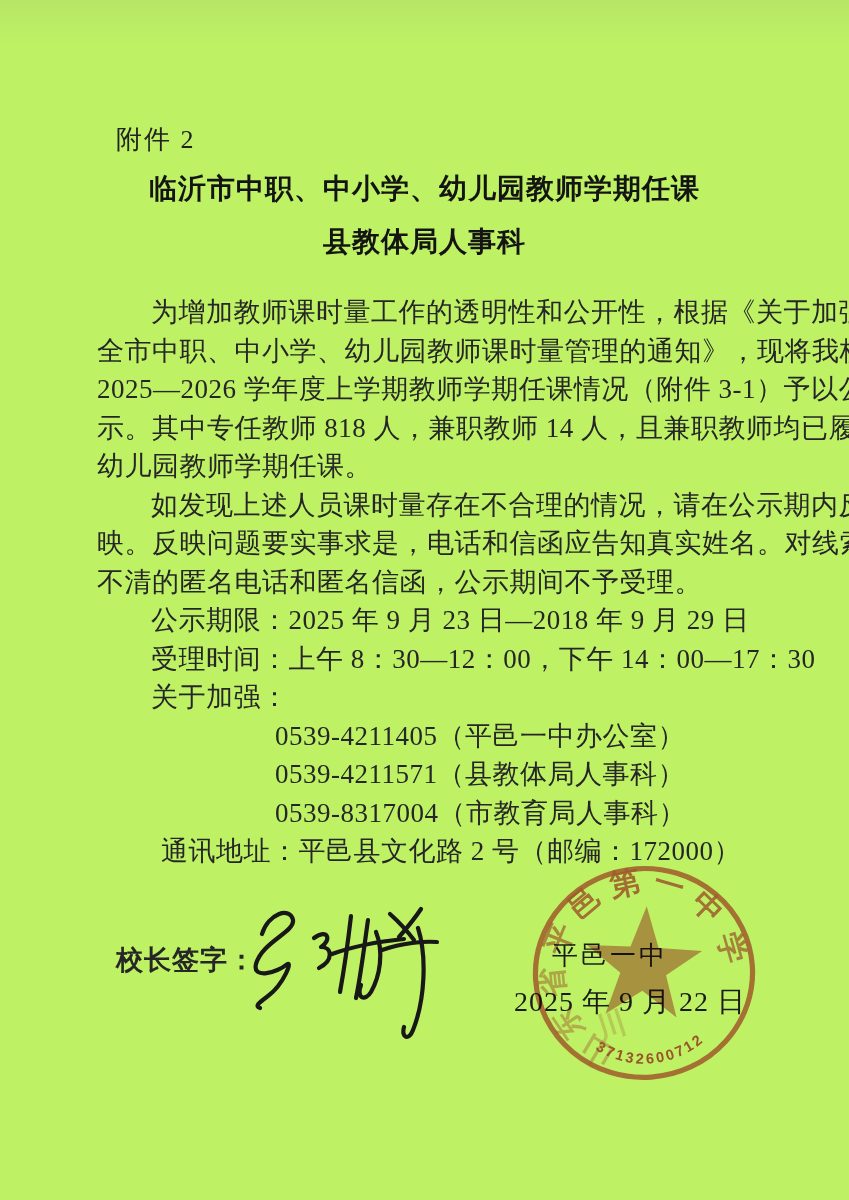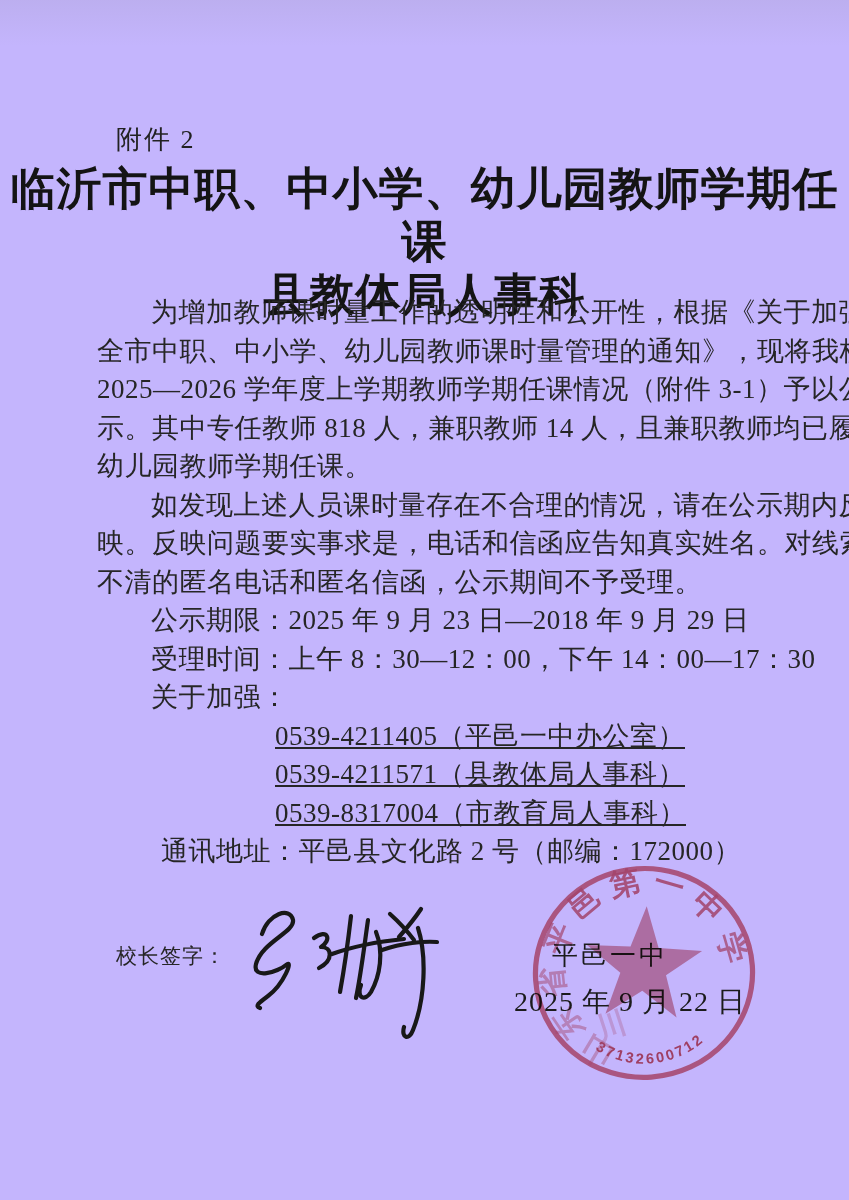--- a/index.html
+++ b/index.html
@@ -1,45 +1,45 @@
 <!DOCTYPE html>
 <html><head>
 <meta charset="utf-8">
 <style>
   html,body { margin:0; padding:0; background:#dedede; }
   .page {
     position:relative; width:849px; height:1200px; margin:0 auto;
-    background:#c4b5fd; overflow:hidden;
+    background:#bef264; overflow:hidden;
     font-family:"Liberation Serif", serif; color:#262626;
   }
   .scan-shade-top {
     position:absolute; left:0; top:0; width:849px; height:46px;
     background:linear-gradient(180deg, rgba(120,120,120,0.10), rgba(120,120,120,0));
     pointer-events:none;
   }
   .attachment-label {
     position:absolute; left:116px; top:122px;
     font-size:26px; color:#222; letter-spacing:2px; white-space:nowrap;
   }
   .doc-title {
     position:absolute; left:0; right:0; top:162px; text-align:center;
     font-family:"Liberation Sans", sans-serif; font-weight:bold;
-    font-size:45px; line-height:53px; color:#141414; letter-spacing:1px;
+    font-size:28px; line-height:53px; color:#141414; letter-spacing:1px;
   }
   .body-block {
     position:absolute; left:97px; top:293px; width:668px;
     font-size:27px; line-height:38.5px; letter-spacing:0.5px;
   }
   .body-line { white-space:nowrap; }
   .ind-para  { padding-left:54px; }
-  .ind-phone { padding-left:178px;text-decoration:underline; }
+  .ind-phone { padding-left:178px; }
   .ind-addr  { padding-left:64px; }
   .signer-label {
     position:absolute; left:116px; top:942px;
-    font-size:21px; letter-spacing:1px; white-space:nowrap;
+    font-size:27px; letter-spacing:1px; white-space:nowrap;font-weight:bold;
   }
   .signature-svg { position:absolute; left:232px; top:878px; }
   .seal-overlay-org {
     position:absolute; left:552px; top:938px;
     font-size:26px; color:#1b1b1b; letter-spacing:3px; white-space:nowrap;
   }
   .seal-overlay-date {
     position:absolute; left:514px; top:983px;
     font-size:28px; color:#1b1b1b; letter-spacing:1px; white-space:nowrap;
   }

